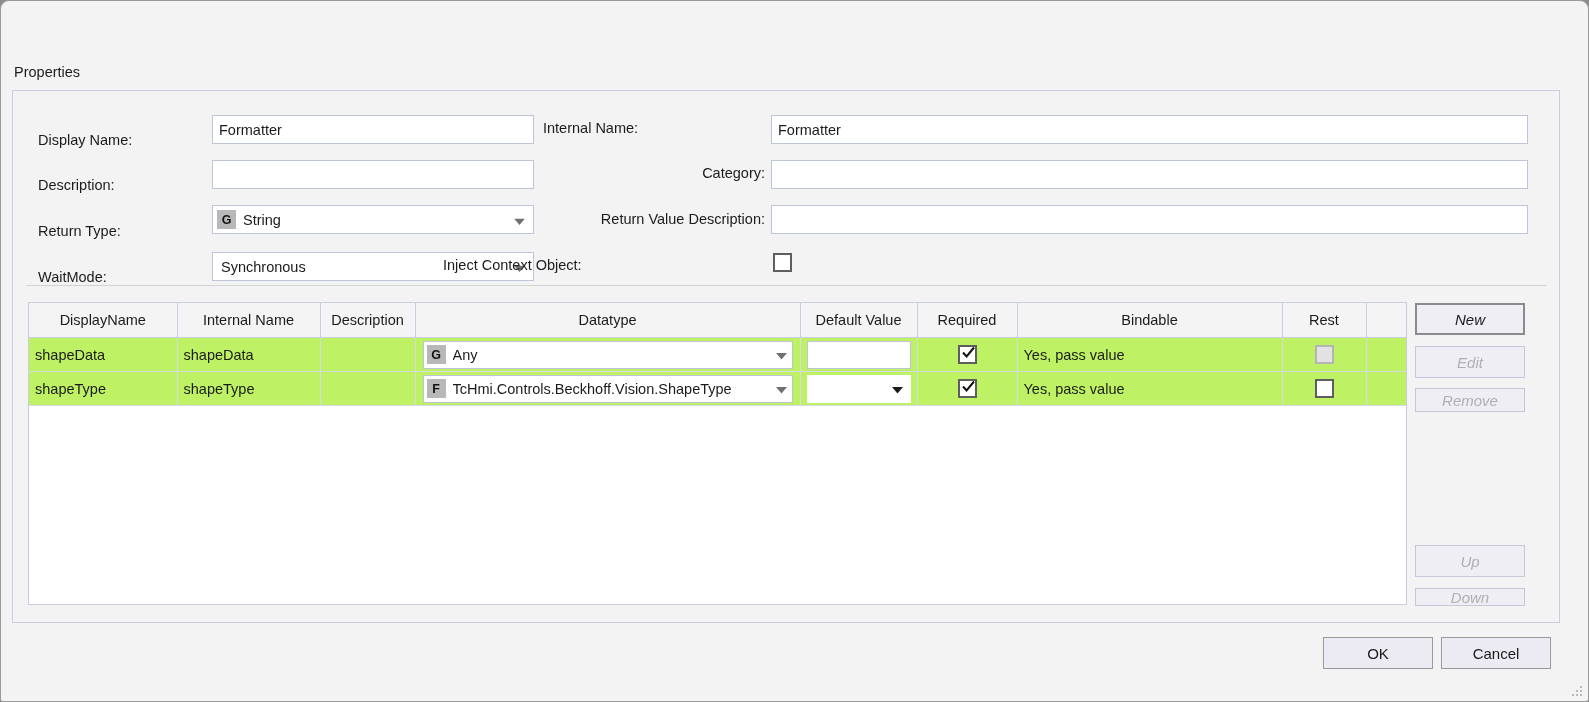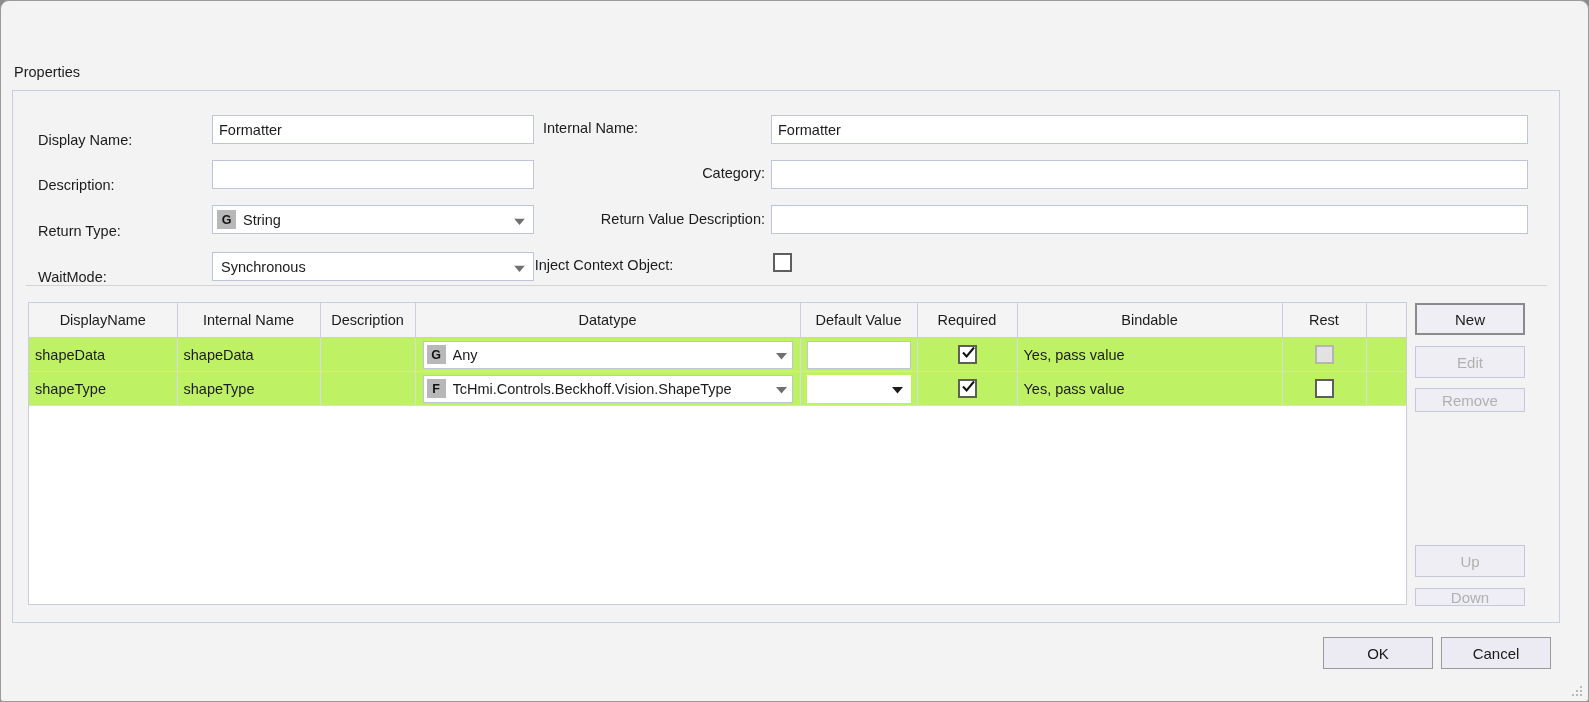--- a/index.html
+++ b/index.html
@@ -242,20 +242,21 @@
     background: #efeef5;
     border: 1px solid #c5c8da;
     font-family: "Liberation Sans", sans-serif;
     font-size: 15px;
     color: #1b1b1b;
     text-align: center;
     cursor: pointer;
     display: flex;
     align-items: center;
     justify-content: center;
+    font-style: italic;
   }
   .btn.primary { border: 2px solid #8b8b8b; background: #efeef5; }
   .btn.disabled { color: #b0b0b0; cursor: default; }
 
   
   .footer-btn {
     position: absolute;
     box-sizing: border-box;
     width: 110px;
     height: 32px;
@@ -312,21 +313,21 @@
       <div class="lbl lbl-left" style="top:166px;">WaitMode:</div>
       <div class="combo" style="left:199px; top:161px; width:322px; padding-left:8px;">
         <span class="combo-txt">Synchronous</span>
         <span class="caret">
           <svg width="11" height="7" viewBox="0 0 11 7">
               <path d="M0 0 L11 0 L5.5 6.5 Z" fill="#707070"></path>
             </svg>
         </span>
       </div>
 
-      <div class="lbl" style="left:430px; top:166px; width:322px; text-align:center;">Inject Context Object:</div>
+      <div class="lbl" style="left:430px; top:166px; width:322px; text-align:left;">Inject Context Object:</div>
       <div class="chk" style="left:760px; top:162px;"></div>
     </div>
 
     <div class="separator"></div>
 
     <div class="grid-wrap">
       <table class="grid">
         <colgroup>
           <col style="width:148px">
           <col style="width:143px">

